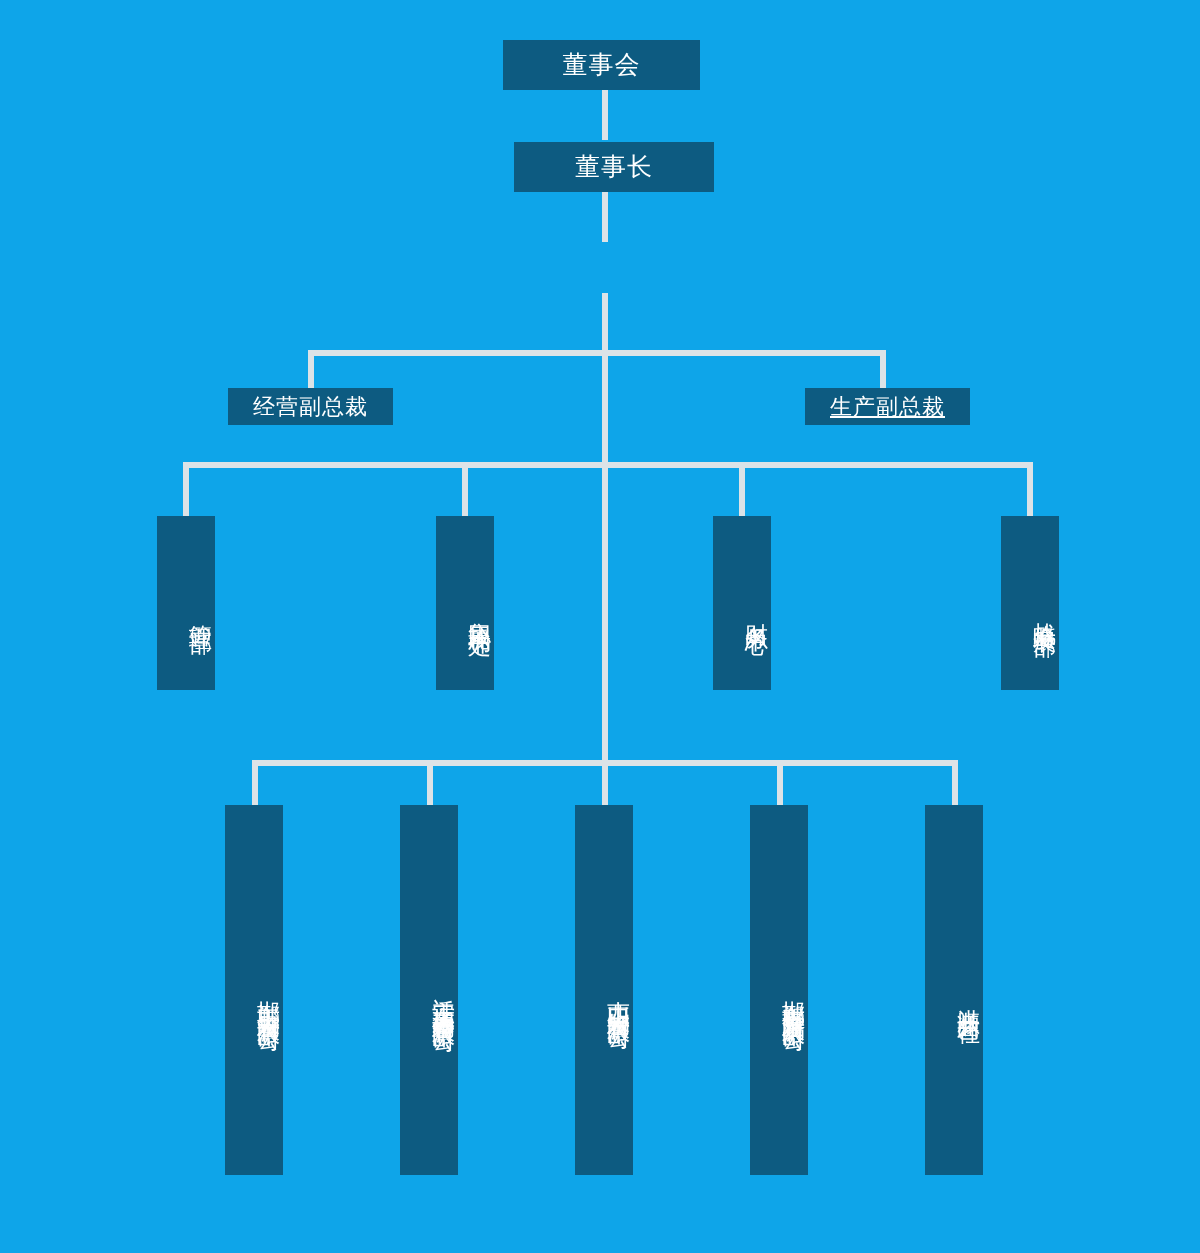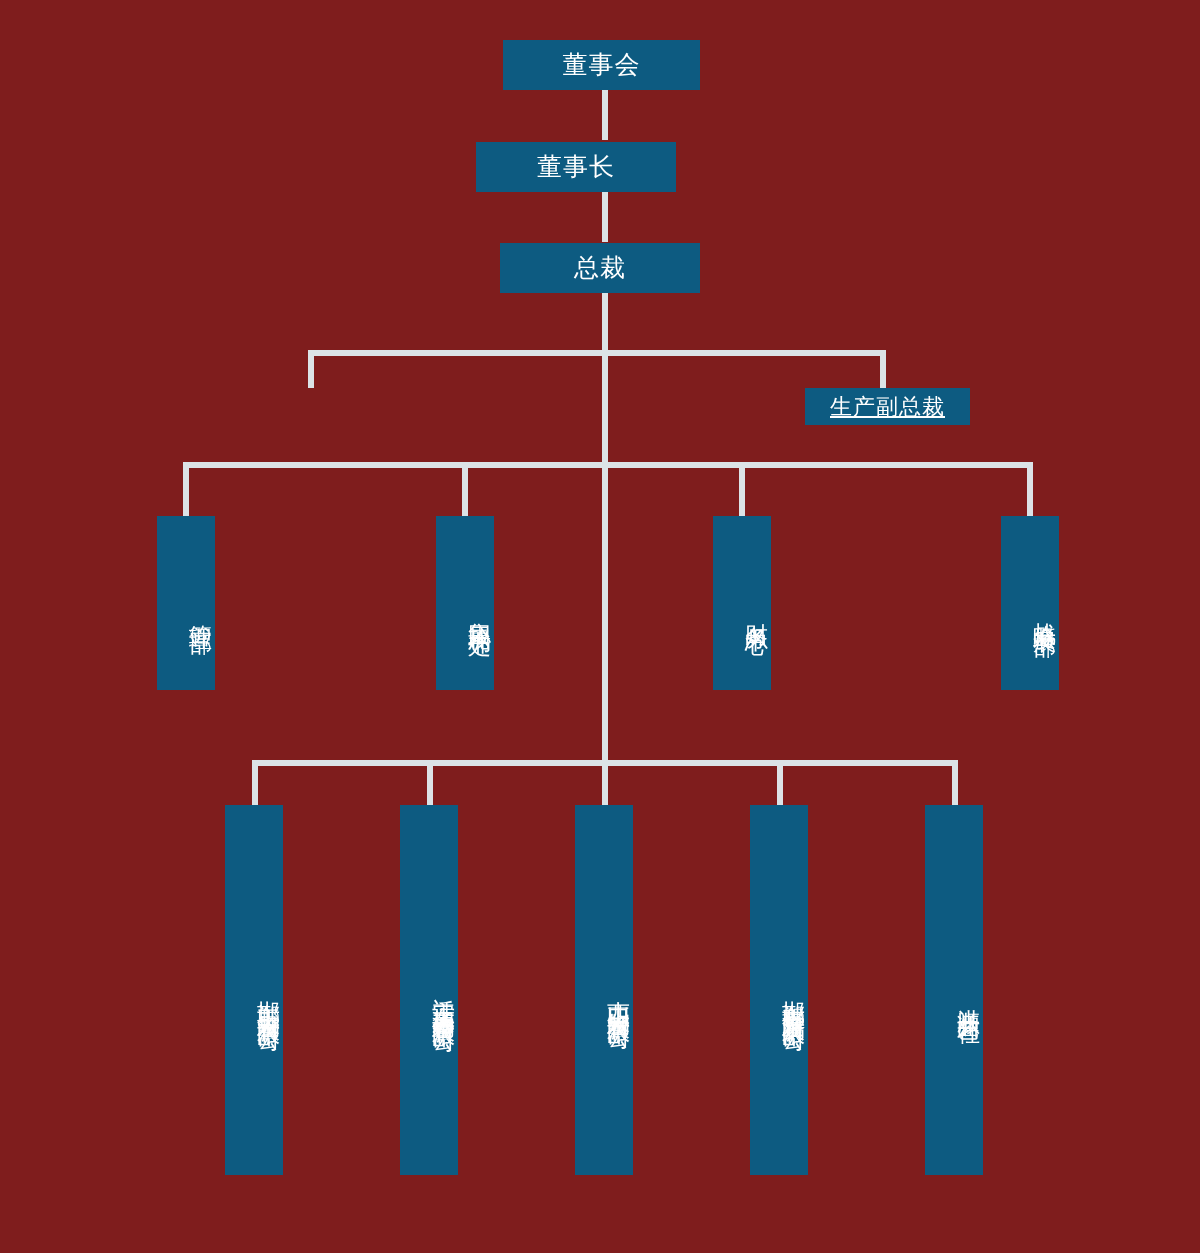--- a/index.html
+++ b/index.html
@@ -8,21 +8,21 @@
     padding: 0;
     background: #ffffff;
   }
   body {
     font-family: "Liberation Sans", "DejaVu Sans", sans-serif;
   }
   #chart-root {
     position: relative;
     width: 1200px;
     height: 1253px;
-    background: #7f1d1d;
+    background: #0ea5e9;
     overflow: hidden;
   }
 
   
   .line {
     position: absolute;
     background: #dce3e7;
   }
   .line-v { width: 6px; }
   .line-h { height: 6px; }
@@ -78,24 +78,24 @@
 
   <div class="line line-h" style="left:252px; top:760px; width:703px;"></div>
   <div class="line line-v" style="left:252px; top:760px; height:45px;"></div>
   <div class="line line-v" style="left:427px; top:760px; height:45px;"></div>
   <div class="line line-v" style="left:602px; top:760px; height:45px;"></div>
   <div class="line line-v" style="left:777px; top:760px; height:45px;"></div>
   <div class="line line-v" style="left:952px; top:760px; height:45px;"></div>
 
   <div class="node horiz" style="left:503px; top:40px; width:197px; height:50px;">董事会</div>
 
-  <div class="node horiz" style="left:476px; top:142px; width:200px; height:50px;">董事长</div>
+  <div class="node horiz" style="left:514px; top:142px; width:200px; height:50px;">董事长</div>
 
-  <div class="node horiz" style="left:500px; top:243px; width:200px; height:50px;">总裁</div>
 
+  <div class="node horiz" style="left:228px; top:388px; width:165px; height:37px; font-size:22px;">经营副总裁</div>
 
   <div class="node horiz" style="left:805px; top:388px; width:165px; height:37px; font-size:22px;text-decoration:underline;">生产副总裁</div>
 
   <div class="node vert dept" style="left:157px; top:516px; width:58px; height:174px;">管理部</div>
 
   <div class="node vert dept" style="left:436px; top:516px; width:58px; height:174px;">集团秘书处</div>
 
   <div class="node vert dept" style="left:713px; top:516px; width:58px; height:174px;">财务中心</div>
 
   <div class="node vert dept" style="left:1001px; top:516px; width:58px; height:174px;">战略发展部</div>

